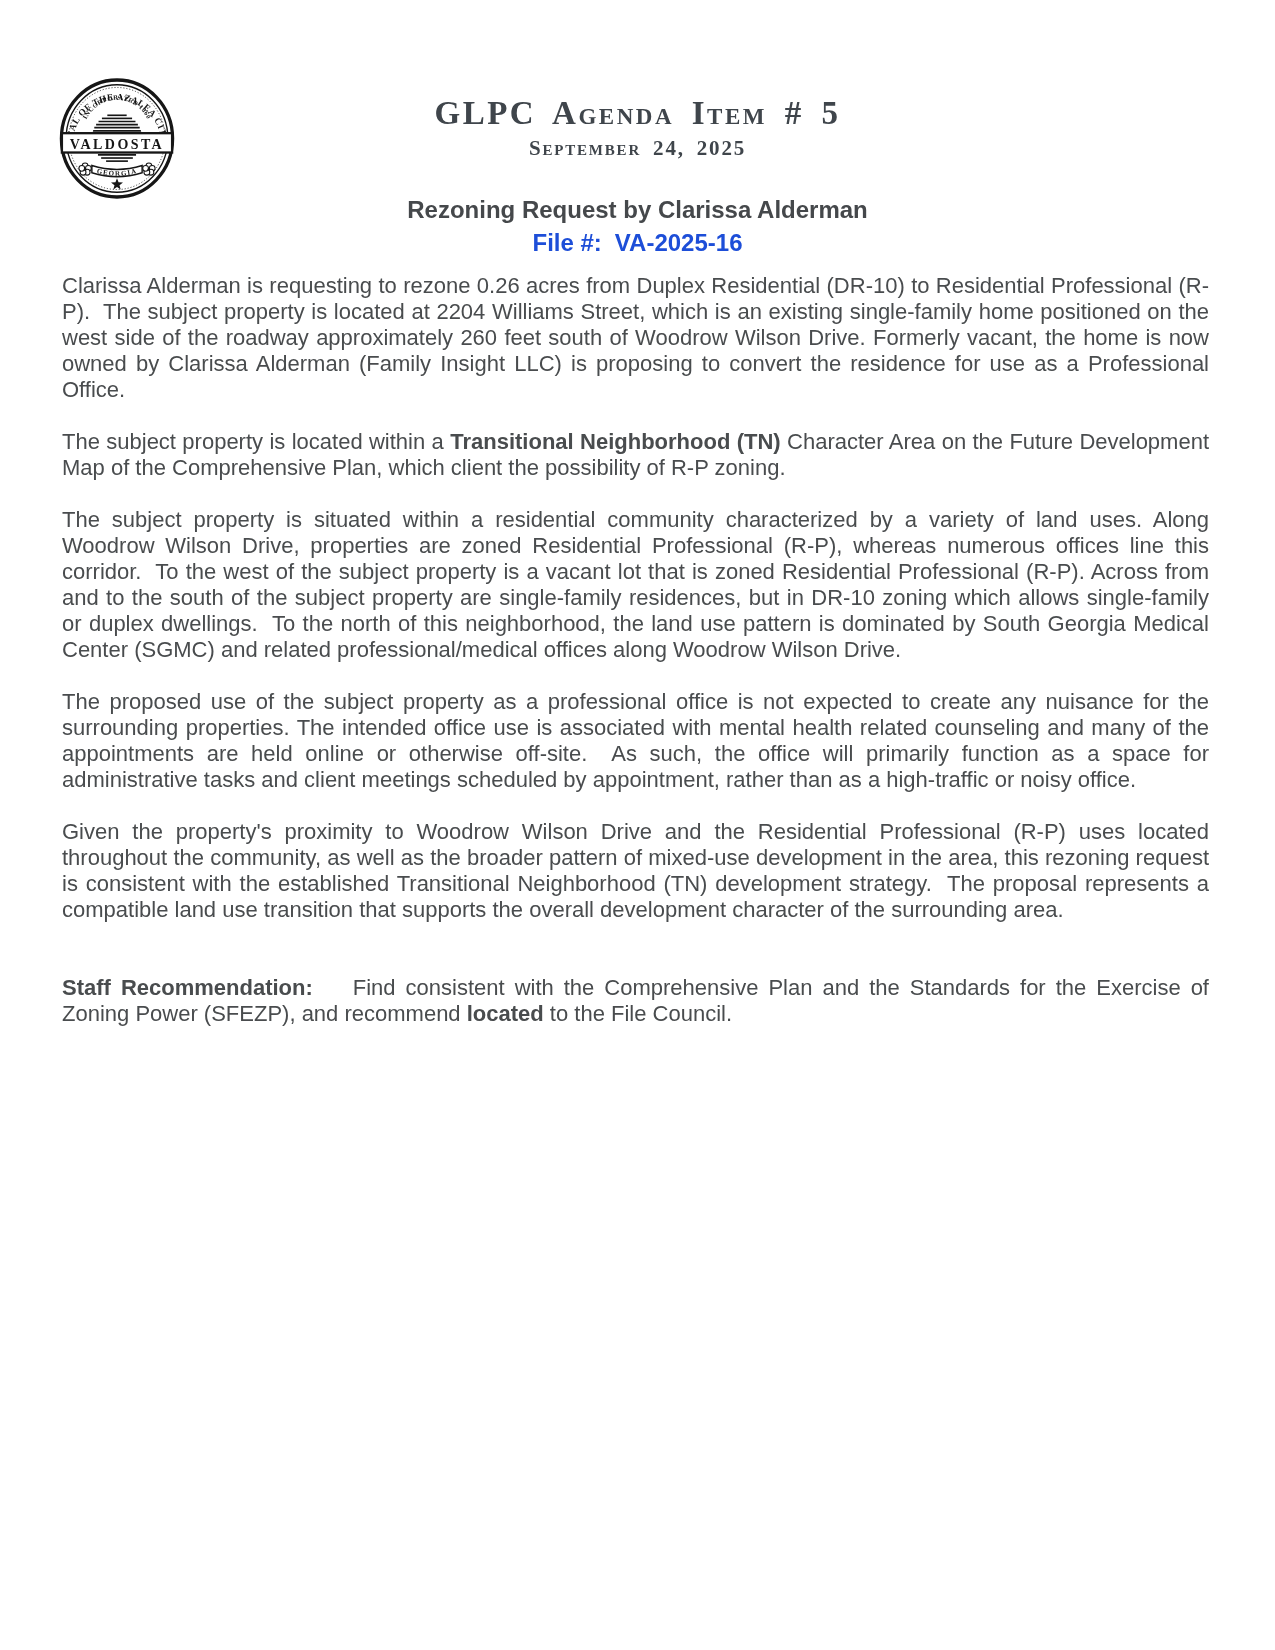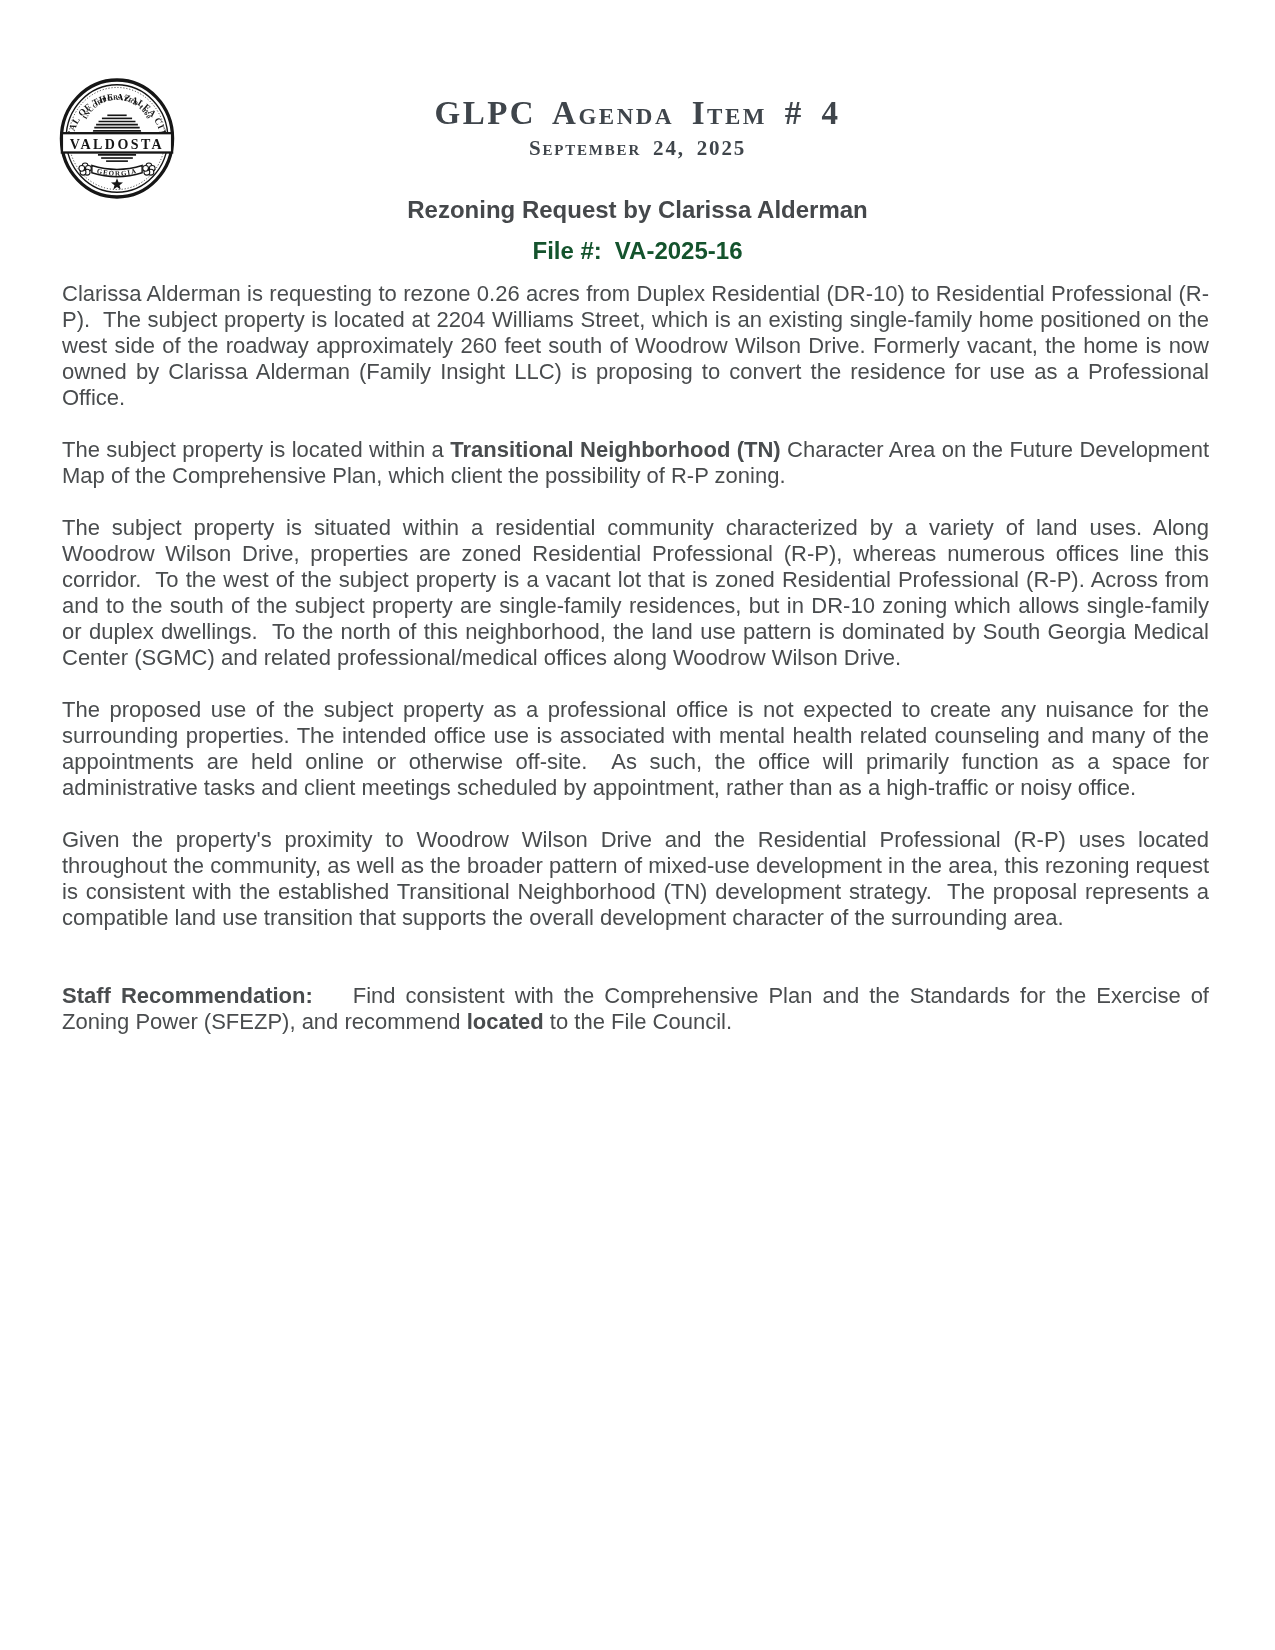--- a/index.html
+++ b/index.html
@@ -37,32 +37,32 @@
     font-variant-caps:small-caps;
     font-weight:700;
     font-size:21px;
     line-height:24px;
     letter-spacing:1.8px;
     word-spacing:5px;
     color:#3f454b;
   }
   .subject-block{ margin-top:33px; }
   .subject-title{
-    margin:8px;
+    margin:0;
     font-size:24px;
     font-weight:700;
     line-height:33px;
     color:#45484b;
     text-align:center;
   }
   .file-line{
     font-size:24px;
     font-weight:700;
     line-height:33px;
-    color:#14532d;
+    color:#1d4ed8;
   }
   .file-label{ margin-right:13px; }
   .content{
     padding:14px 66px 0 62px;
   }
   .para{
     margin:0 0 26px 0;
     font-size:22px;
     line-height:26px;
     text-align:justify;
@@ -127,21 +127,21 @@
     <path d="M 34,90 Q 60,98 86,90 L 86,97.5 Q 60,105.5 34,97.5 Z" fill="#ffffff" stroke="#161616" stroke-width="1.5"></path>
     <path id="geoArc" d="M 36,96.8 Q 60,104.2 84,96.8" fill="none"></path>
     <text font-size="7.2" font-weight="bold" letter-spacing="1.2">
       <textPath href="#geoArc" startOffset="50%" text-anchor="middle">GEORGIA</textPath>
     </text>
 
     <polygon fill="#161616" points="60,103.0 61.6,107.3 66.2,107.5 62.6,110.3 63.8,114.8 60,112.2 56.2,114.8 57.4,110.3 53.8,107.5 58.4,107.3"></polygon>
   </svg>
 
   <div class="header">
-    <h1 class="doc-title">GLPC Agenda Item # 4</h1>
+    <h1 class="doc-title">GLPC Agenda Item # 5</h1>
     <div class="doc-date">September 24, 2025</div>
     <div class="subject-block">
       <h2 class="subject-title">Rezoning Request by Clarissa Alderman</h2>
       <div class="file-line">
         <span class="file-label">File #:</span><span>VA-2025-16</span>
       </div>
     </div>
   </div>
 
   <div class="content">

